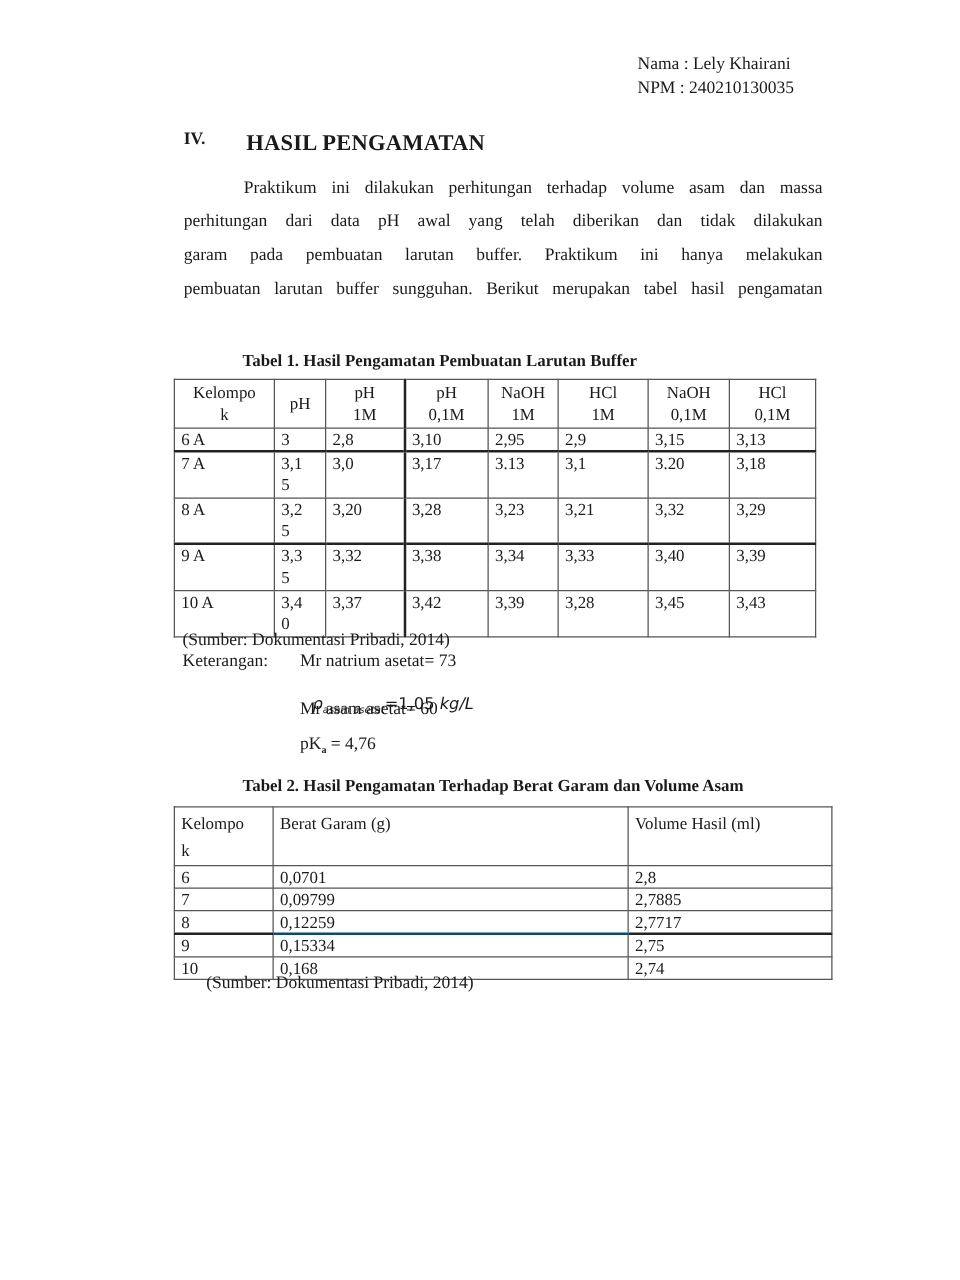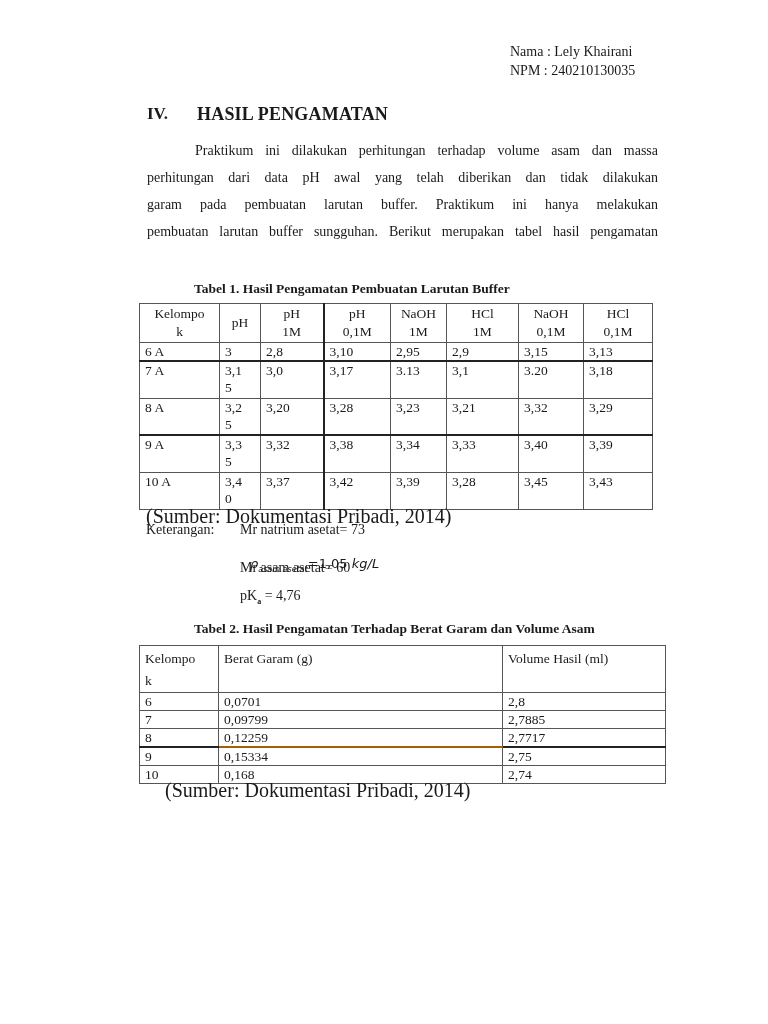--- a/index.html
+++ b/index.html
@@ -1,34 +1,34 @@
 <!DOCTYPE html>
 <html><head>
 <meta charset="utf-8">
 <style>
   html, body { margin: 0; padding: 0; background: #ffffff; }
   body { width: 768px; height: 1024px; position: relative; overflow: hidden;
          font-family: "Liberation Serif", "DejaVu Serif", serif; color: #1a1a1a; }
   .abs { position: absolute; }
   .hdr { left: 510px; font-size: 14px; line-height: 20px; white-space: nowrap; }
-  .sec-num { left: 147px; top: 104px; font-size: 17px; font-weight: bold; }
+  .sec-num { left: 147px; top: 104px; font-size: 14px; font-weight: bold; }
   .sec-title { left: 197px; top: 104px; font-size: 18px; font-weight: bold; letter-spacing: 0.2px; }
   .para { left: 147px; top: 137px; width: 511px; font-size: 14px; line-height: 27px; text-align: justify; }
   .para .indent { display: inline-block; width: 48px; }
   .para .last { text-align: left; }
   .cap { font-size: 13.5px; font-weight: bold; white-space: nowrap; }
   table { border-collapse: collapse; position: absolute; font-size: 13.5px; }
   td { border: 1px solid #555; padding: 0 5px; vertical-align: top; line-height: 17px; }
   .t1 { left: 139px; top: 303px; }
   .t1 th { border: 1px solid #555; font-weight: normal; text-align: center; vertical-align: top; padding: 1px 2px; line-height: 18px; }
   .t1 tr.thick td { border-top: 2px solid #222; }
   .t1 td.thickl, .t1 th.thickl { border-left: 2px solid #222; }
   .t2 { left: 139px; top: 645px; }
   .t2 td { line-height: 17px; }
-  .src { font-size: 20px; white-space: nowrap; }
+  .src { font-size: 14px; white-space: nowrap; }
   .ket { font-size: 14px; white-space: nowrap; }
   .rho { font-family: "DejaVu Sans", sans-serif; font-size: 13px; font-style: italic; }
   .rho sub { font-size: 8px; font-style: italic; }
   .rho .val { font-style: normal; }
   .rho .unit { font-style: italic; }
 </style>
 </head>
 <body>
 
 <div class="abs hdr" style="top:42px;">Nama : Lely Khairani</div>
@@ -156,21 +156,21 @@
     <td>0,09799</td>
     <td>2,7885</td>
   </tr>
   <tr style="height:17px;">
     <td>8</td>
     <td>0,12259</td>
     <td>2,7717</td>
   </tr>
   <tr style="height:17px;">
     <td style="border-top:2px solid #222;">9</td>
-    <td style="border-top:2px solid #a16207;margin-left:15px;">0,15334</td>
+    <td style="border-top:2px solid #0c4a6e;margin-left:15px;">0,15334</td>
     <td style="border-top:2px solid #222;">2,75</td>
   </tr>
   <tr style="height:17px;">
     <td>10</td>
     <td>0,168</td>
     <td>2,74</td>
   </tr>
 </tbody>
   </table>
 

